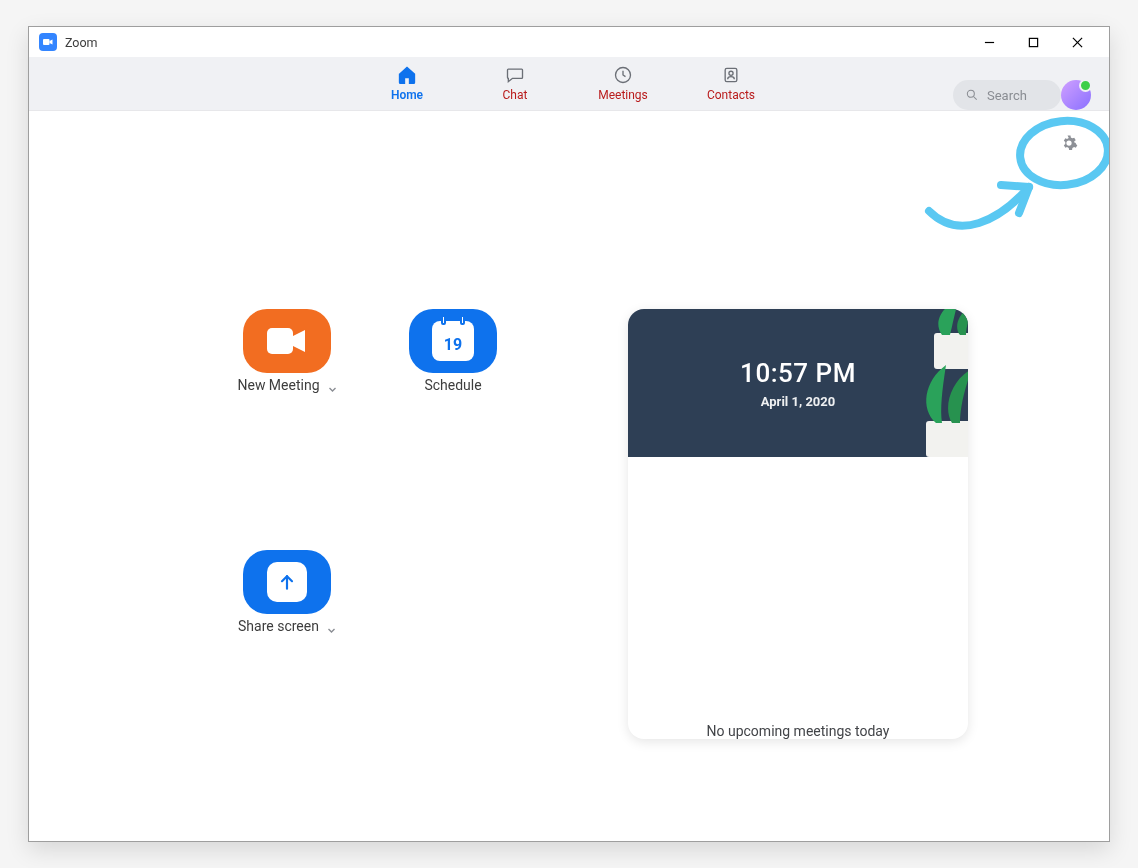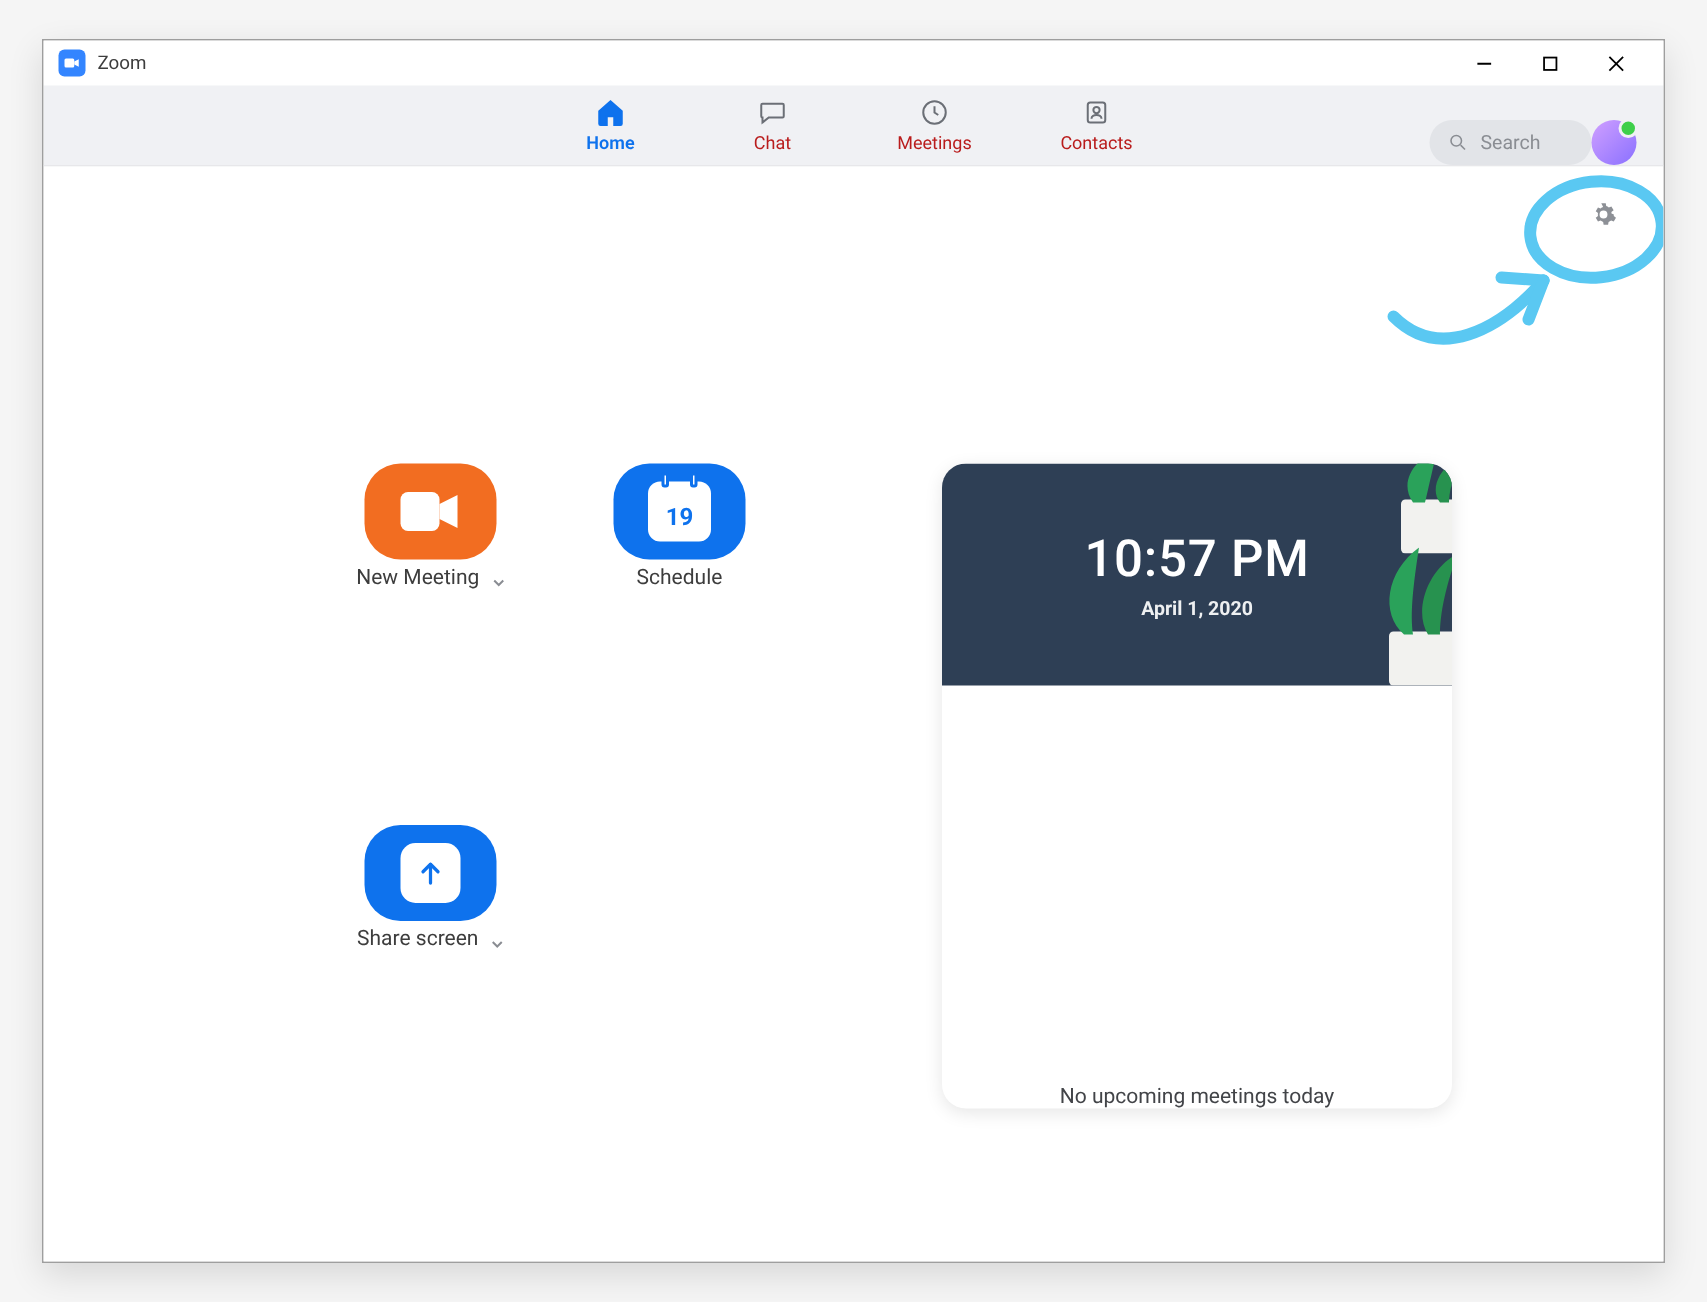--- a/index.html
+++ b/index.html
@@ -177,21 +177,21 @@
   .info-hero {
     height:148px;
     background:#2e3f55;
     position:relative;
     display:flex;
     flex-direction:column;
     align-items:center;
     justify-content:center;
     color:#fff;
   }
-  .info-hero .time { font-size:34px; font-weight:500; letter-spacing:0.5px;}
+  .info-hero .time { font-size:26px; font-weight:500; letter-spacing:0.5px;}
   .info-hero .date { font-size:13px; margin-top:6px; opacity:0.92;font-weight:bold;}
   .plant {
     position:absolute; right:-4px; bottom:0;
   }
   .plant.top { top:-10px; bottom:auto; }
   .info-body {
     flex:1;
     display:flex; align-items:flex-end; justify-content:center;
     font-size:14px; color:#424448;
   }

